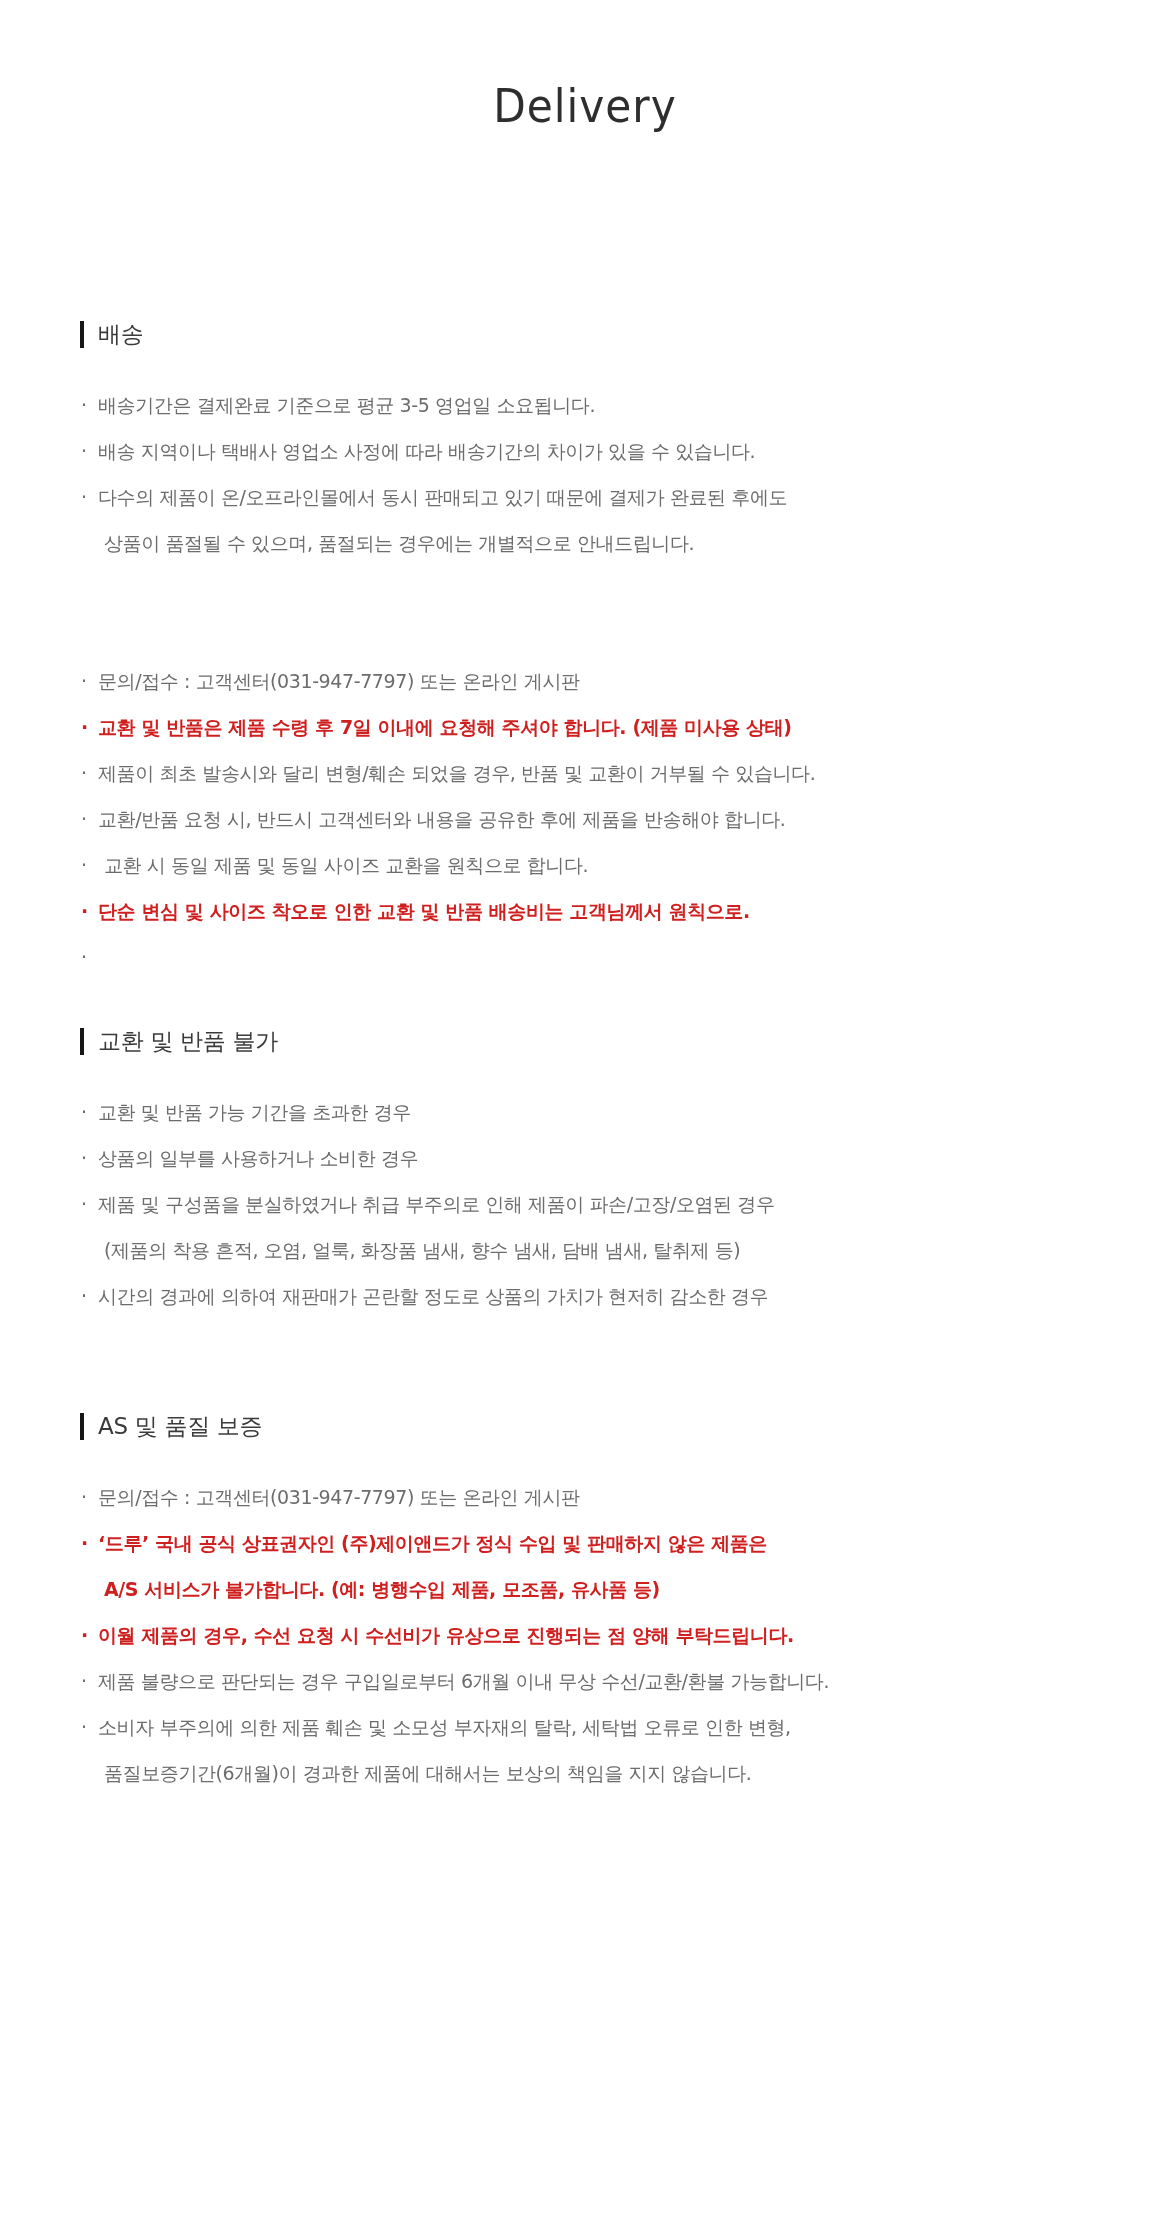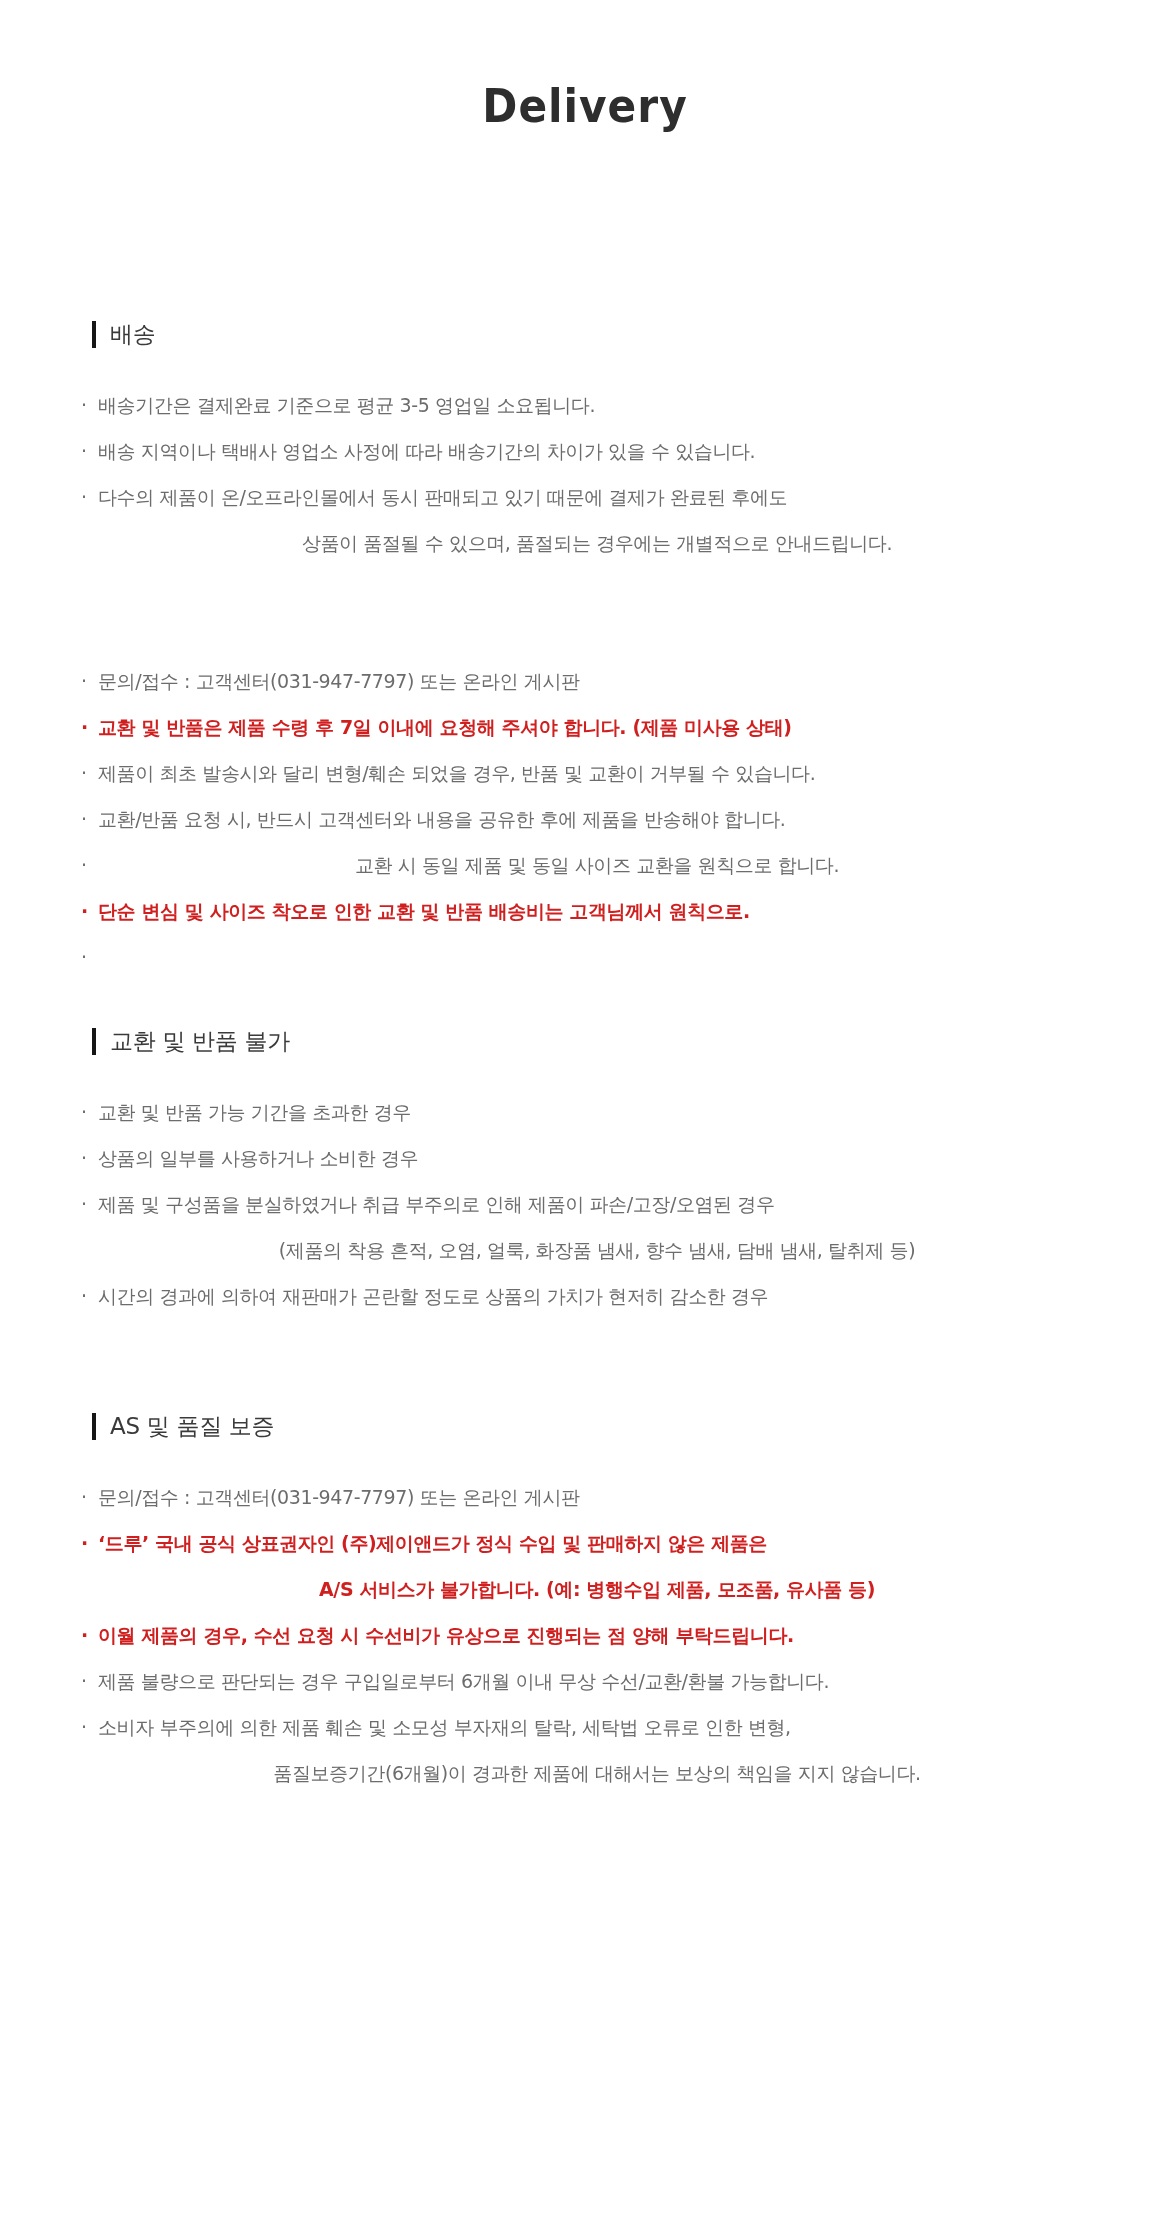--- a/index.html
+++ b/index.html
@@ -15,31 +15,31 @@
   .page {
     box-sizing: border-box;
     width: 1170px;
     min-height: 2221px;
     padding: 78px 80px 150px 80px;
   }
   .title {
     margin: 0 0 186px 0;
     text-align: center;
     font-size: 47px;
-    font-weight: 700;
+    font-weight: 400;
     letter-spacing: 1px;
     color: #2e2e2e;
     font-stretch: condensed;
   }
   .section { margin-top: 92px; }
   .section:first-of-type { margin-top: 0; }
   .heading {
     display: flex;
     align-items: center;
-    margin: 0 0 32px 12px;
+    margin: 0 0 32px 0;
     font-size: 23px;
     font-weight: 500;
     color: #3a3a3a;
     letter-spacing: -0.3px;
   }
   .heading .bar {
     display: inline-block;
     width: 4px;
     height: 27px;
     background: #161616;
@@ -55,21 +55,21 @@
     color: #6c6c6c;
     letter-spacing: -0.4px;
     white-space: nowrap;
   }
   .line .dot {
     position: absolute;
     left: 1px;
     top: 0;
     color: #6c6c6c;
   }
-  .line.cont { padding-left: 24px; text-align: center; }
+  .line.cont { padding-left: 24px; }
   .line.red, .line.red .dot { color: #d01f1f; font-weight: 700; }
 </style>
 </head>
 <body>
 
 <div class="page">
 
   <h1 class="title">Delivery</h1>
 
   <div class="section">

